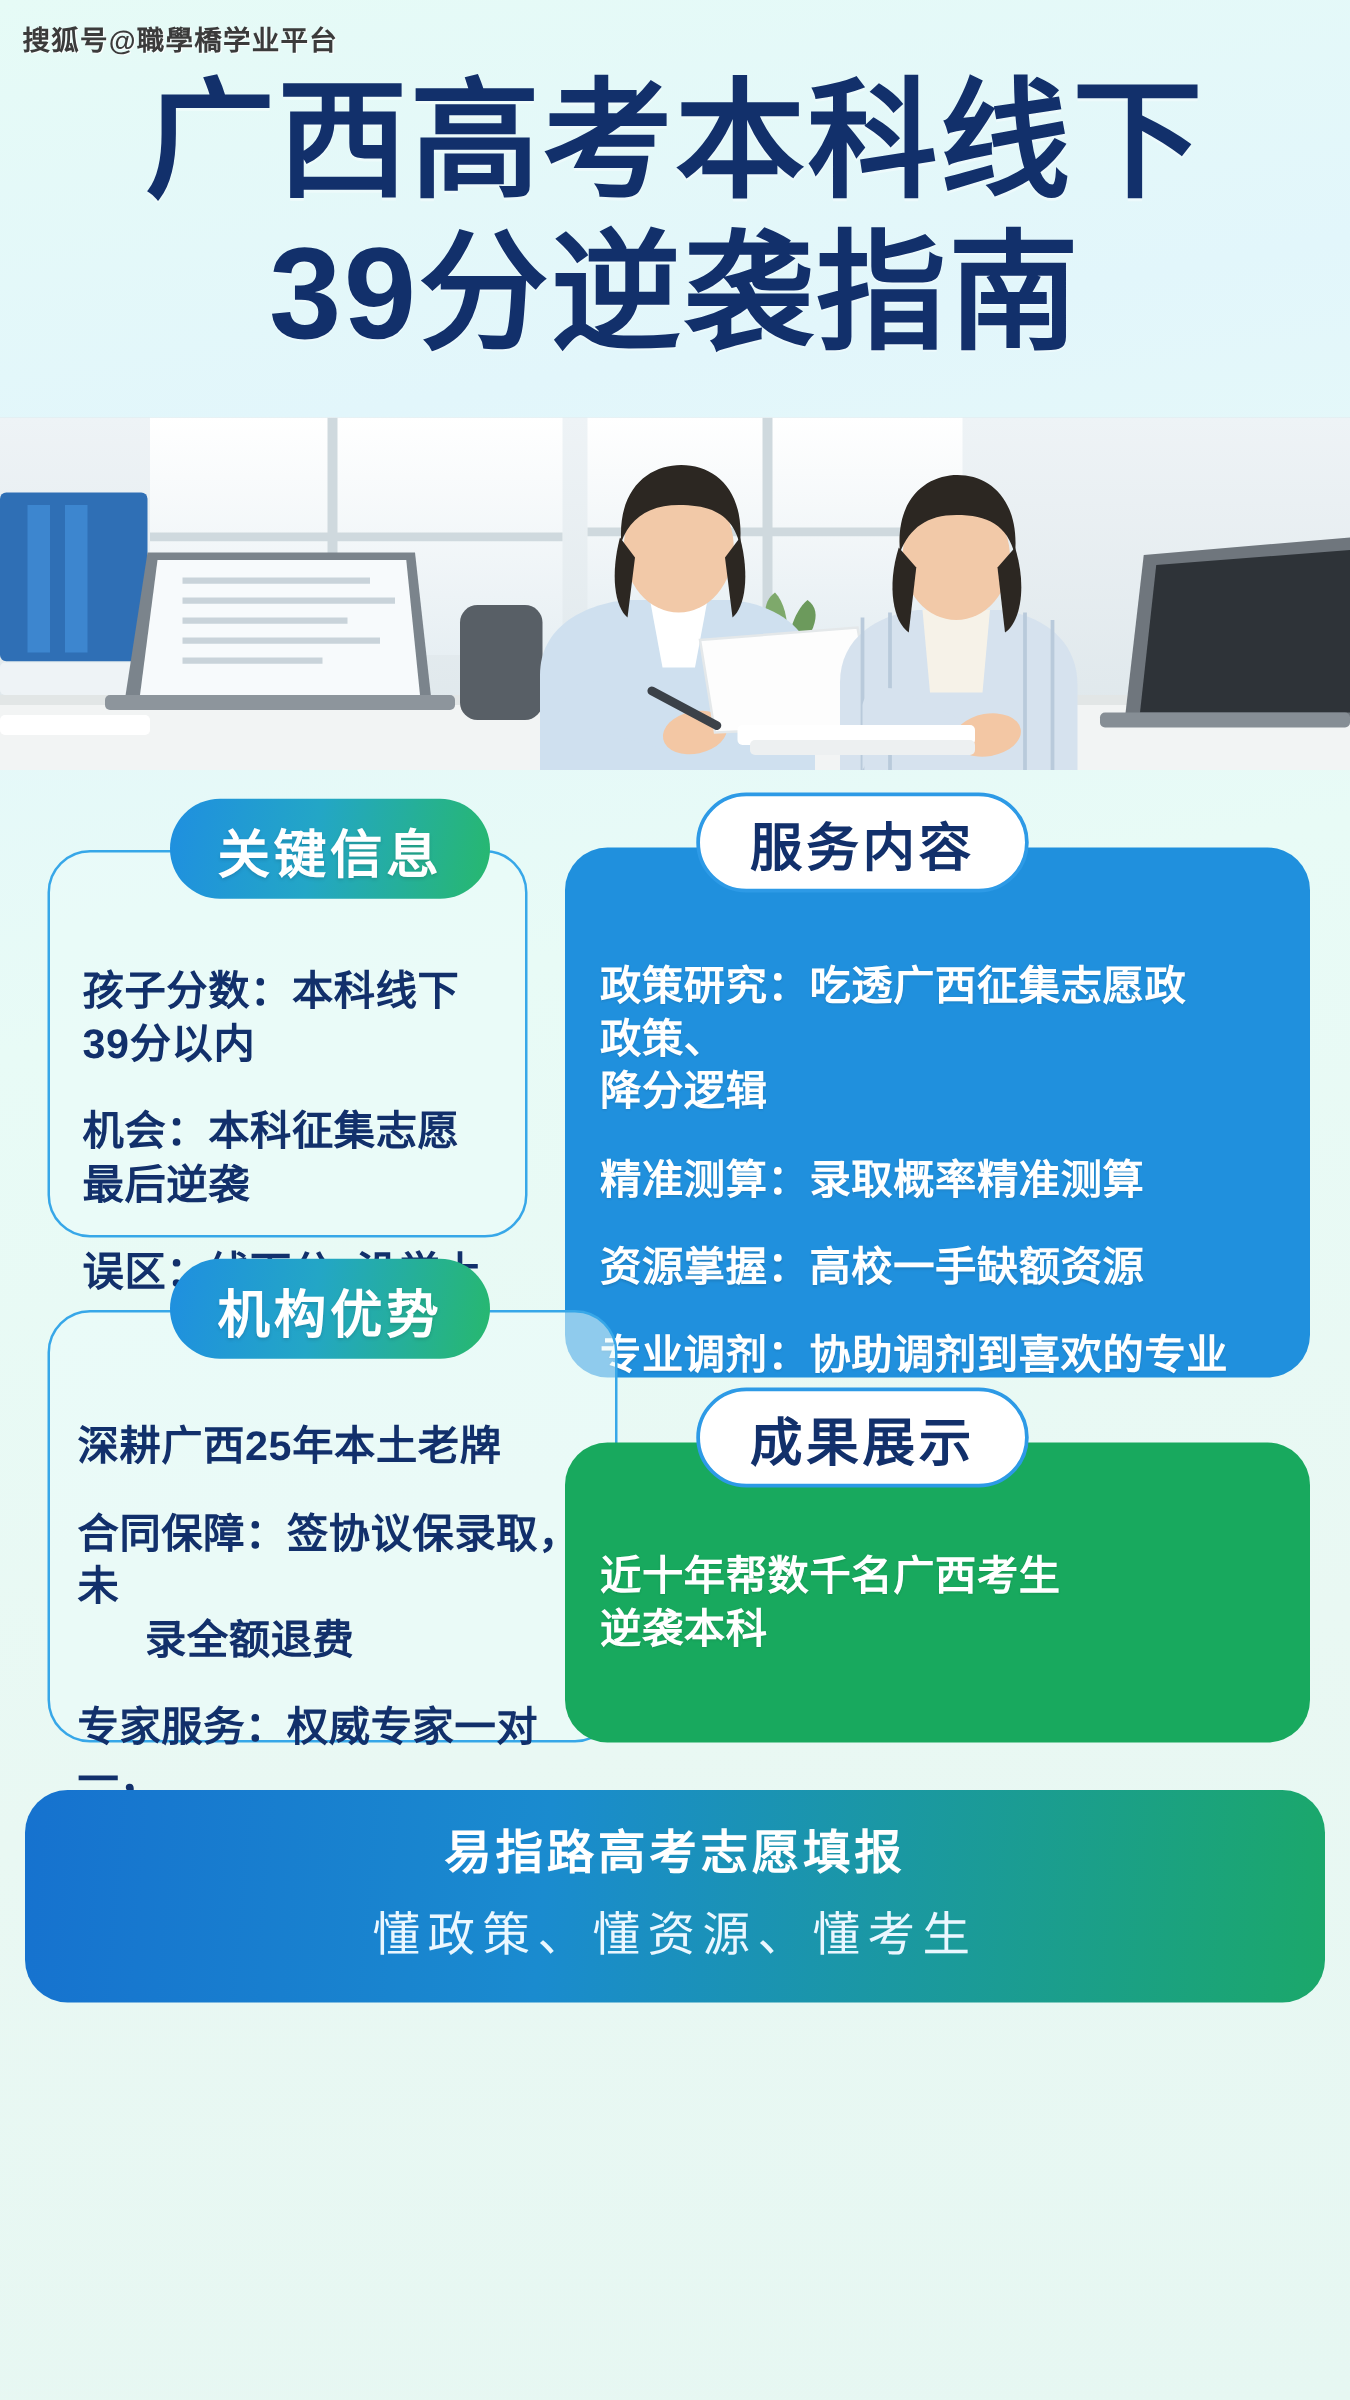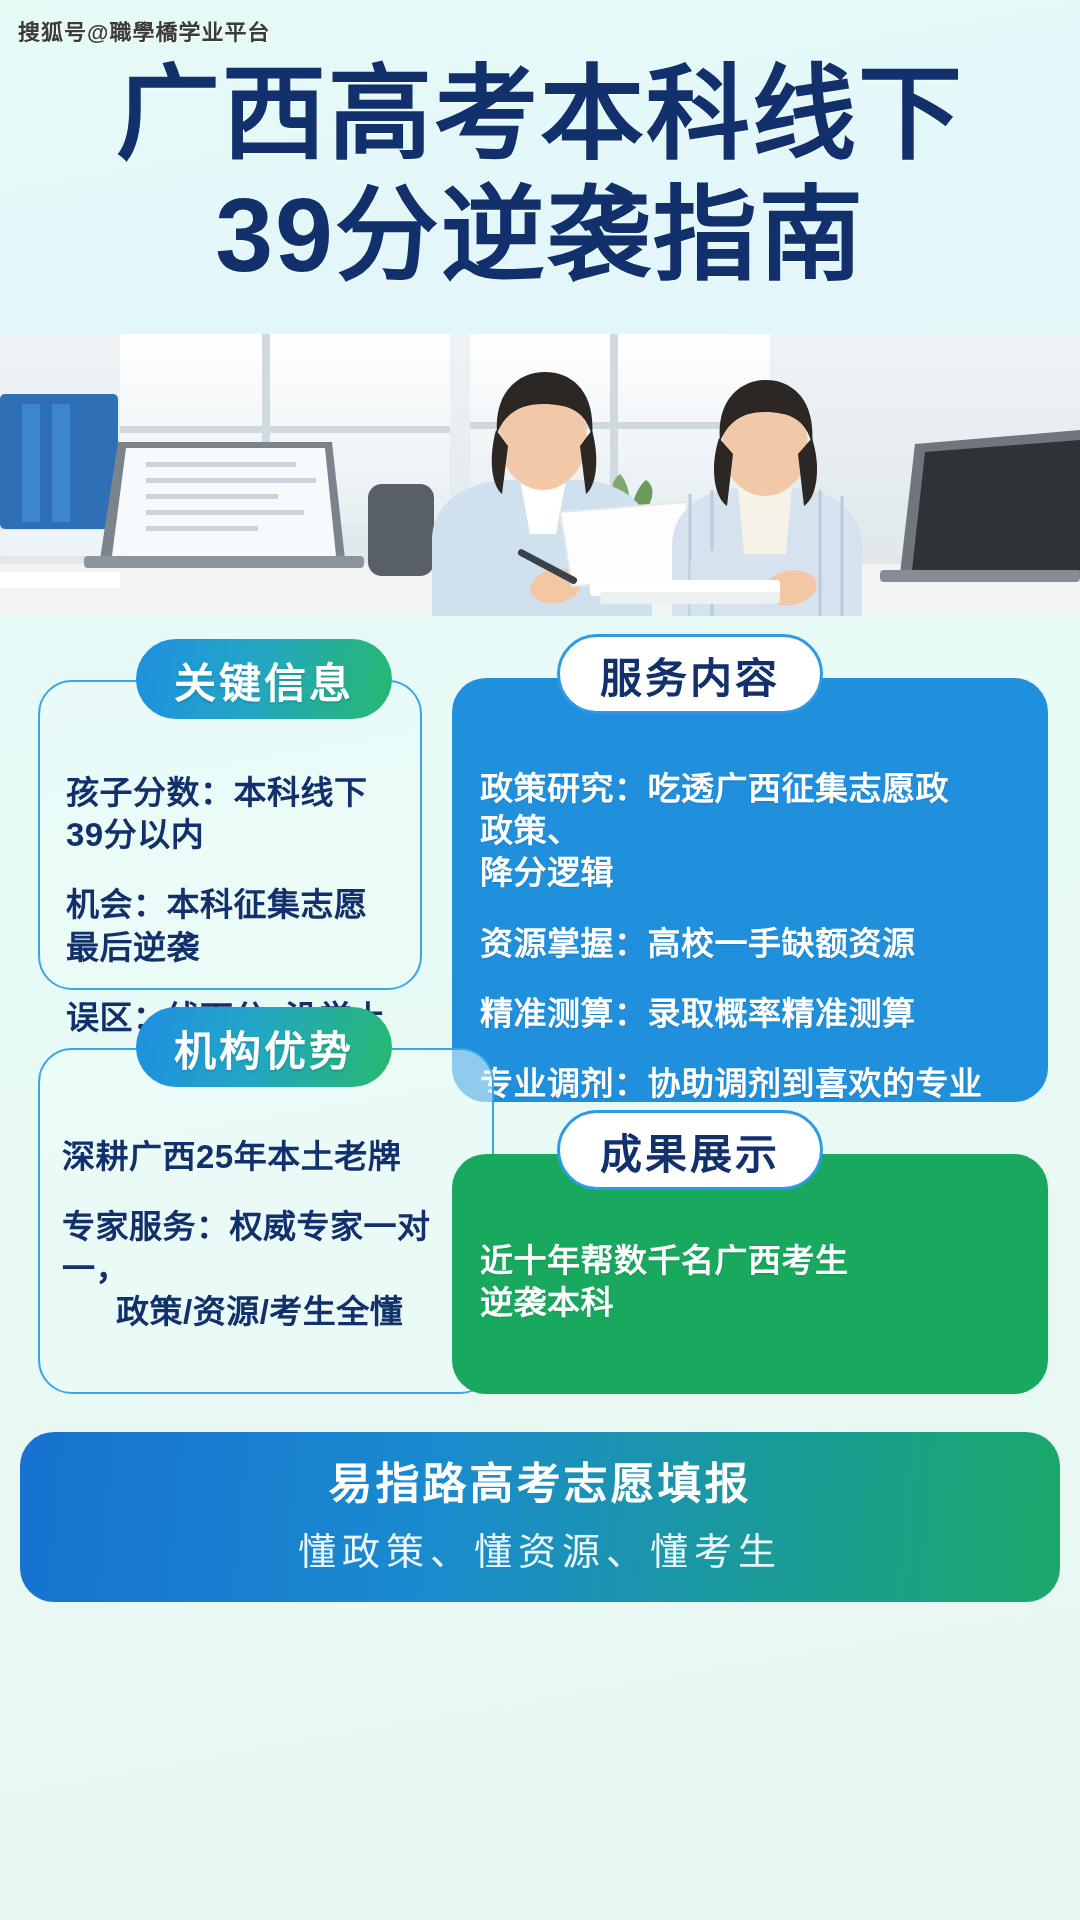--- a/index.html
+++ b/index.html
@@ -159,21 +159,21 @@
     height: 170px;
     border-radius: 34px;
     background: linear-gradient(95deg, #1672cf 0%, #1a8bcf 40%, #1ba86a 100%);
     display: flex;
     flex-direction: column;
     align-items: center;
     justify-content: center;
     overflow: hidden;
   }
   .footer-title {
-    font-size: 44px;
+    font-size: 38px;
     font-weight: 900;
     color: #ffffff;
     letter-spacing: 3px;
     line-height: 1.1;
   }
   .footer-sub {
     margin-top: 24px;
     font-size: 38px;
     font-weight: 500;
     color: #eaf7ff;
@@ -297,36 +297,40 @@
     <div class="badge badge-grad" style="left:136px; top:23px;">关键信息</div>
 
     <div class="card card-blue" style="left:452px; top:62px; width:596px; height:424px;">
       <div class="card-body light-text" style="top:90px; padding:0 28px;">
         <div class="row">
           <span class="sub">政策研究：吃透广西征集志愿政</span>
           <span class="sub">政策、</span>
           <span class="sub">降分逻辑</span>
         </div>
         <div class="row">
+          <span class="sub">精准测算：录取概率精准测算</span>
+        </div>
+        <div class="row">
           <span class="sub">资源掌握：高校一手缺额资源</span>
-        </div>
-        <div class="row">
-          <span class="sub">精准测算：录取概率精准测算</span>
         </div>
         <div class="row">
           <span class="sub">专业调剂：协助调剂到喜欢的专业</span>
         </div>
       </div>
     </div>
     <div class="badge badge-white" style="left:557px; top:18px;">服务内容</div>
 
     <div class="card card-outline" style="left:38px; top:432px; width:456px; height:346px;">
       <div class="card-body dark-text" style="top:86px; padding:0 22px;">
         <div class="row">
           <span class="sub">深耕广西25年本土老牌</span>
+        </div>
+        <div class="row">
+          <span class="sub">合同保障：签协议保录取，未</span>
+          <span class="sub indent">录全额退费</span>
         </div>
         <div class="row">
           <span class="sub">专家服务：权威专家一对一，</span>
           <span class="sub indent">政策/资源/考生全懂</span>
         </div>
       </div>
     </div>
     <div class="badge badge-grad" style="left:136px; top:391px;">机构优势</div>
 
     <div class="card card-green" style="left:452px; top:538px; width:596px; height:240px;">

